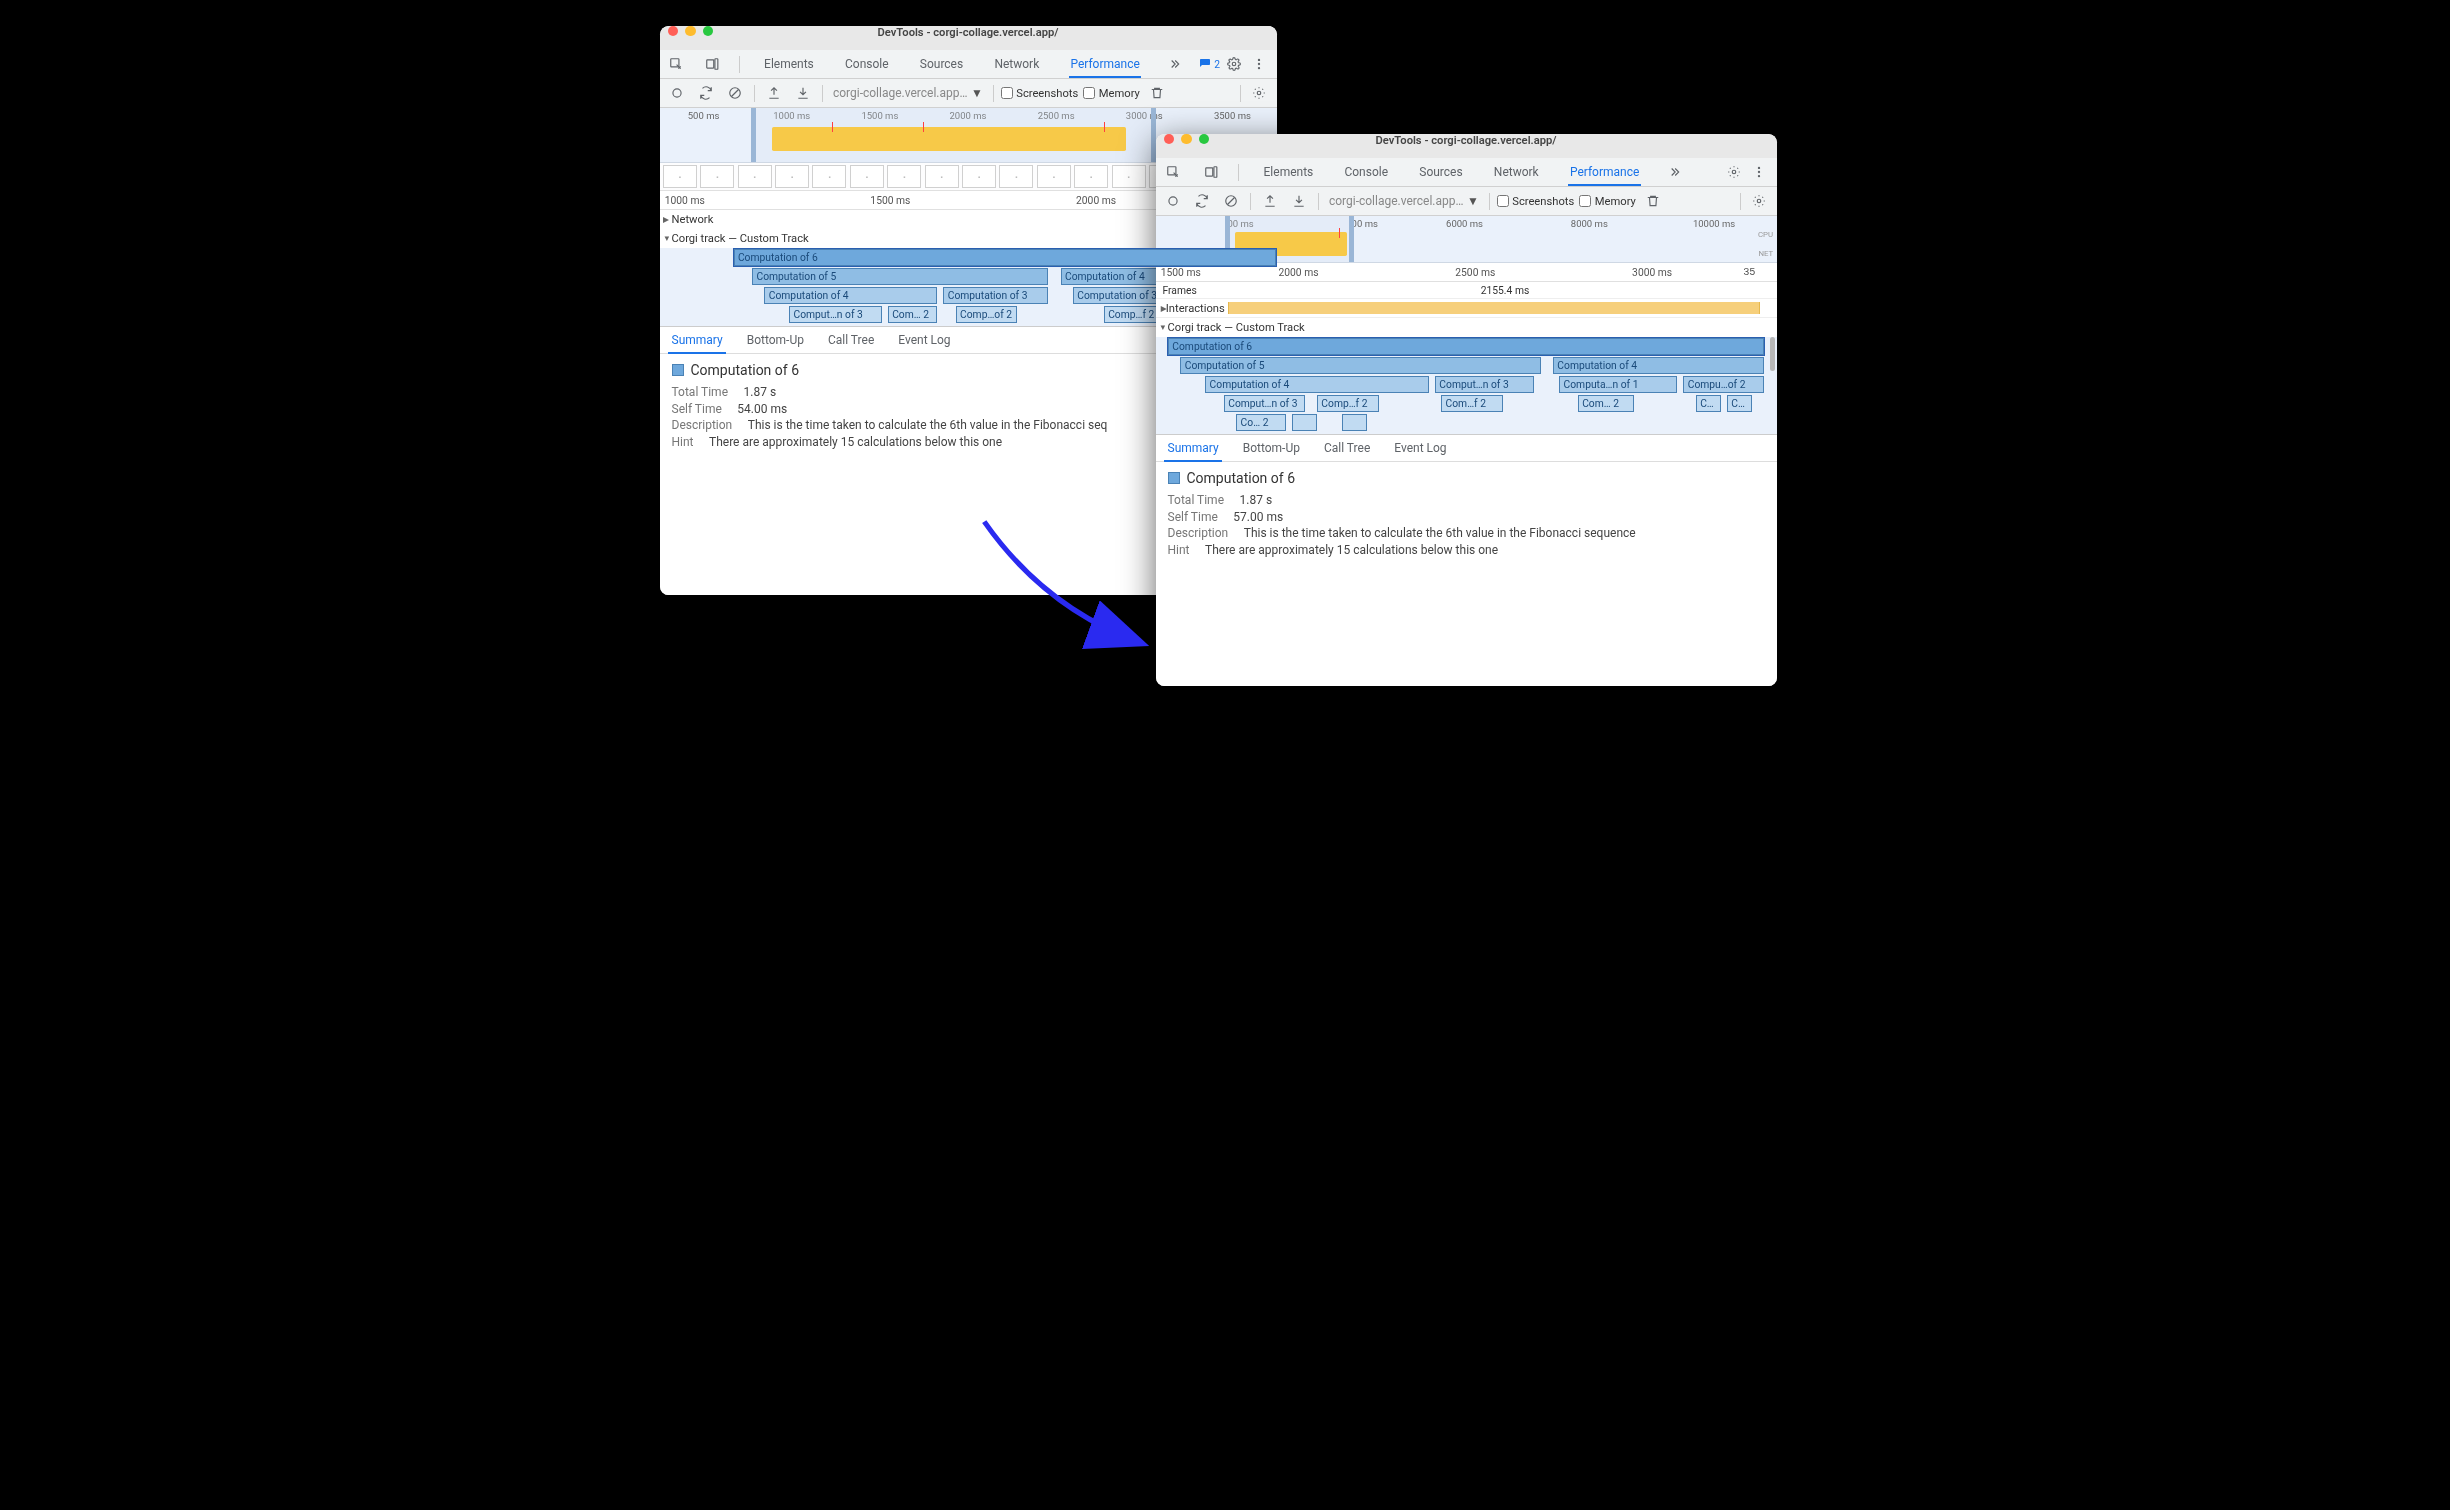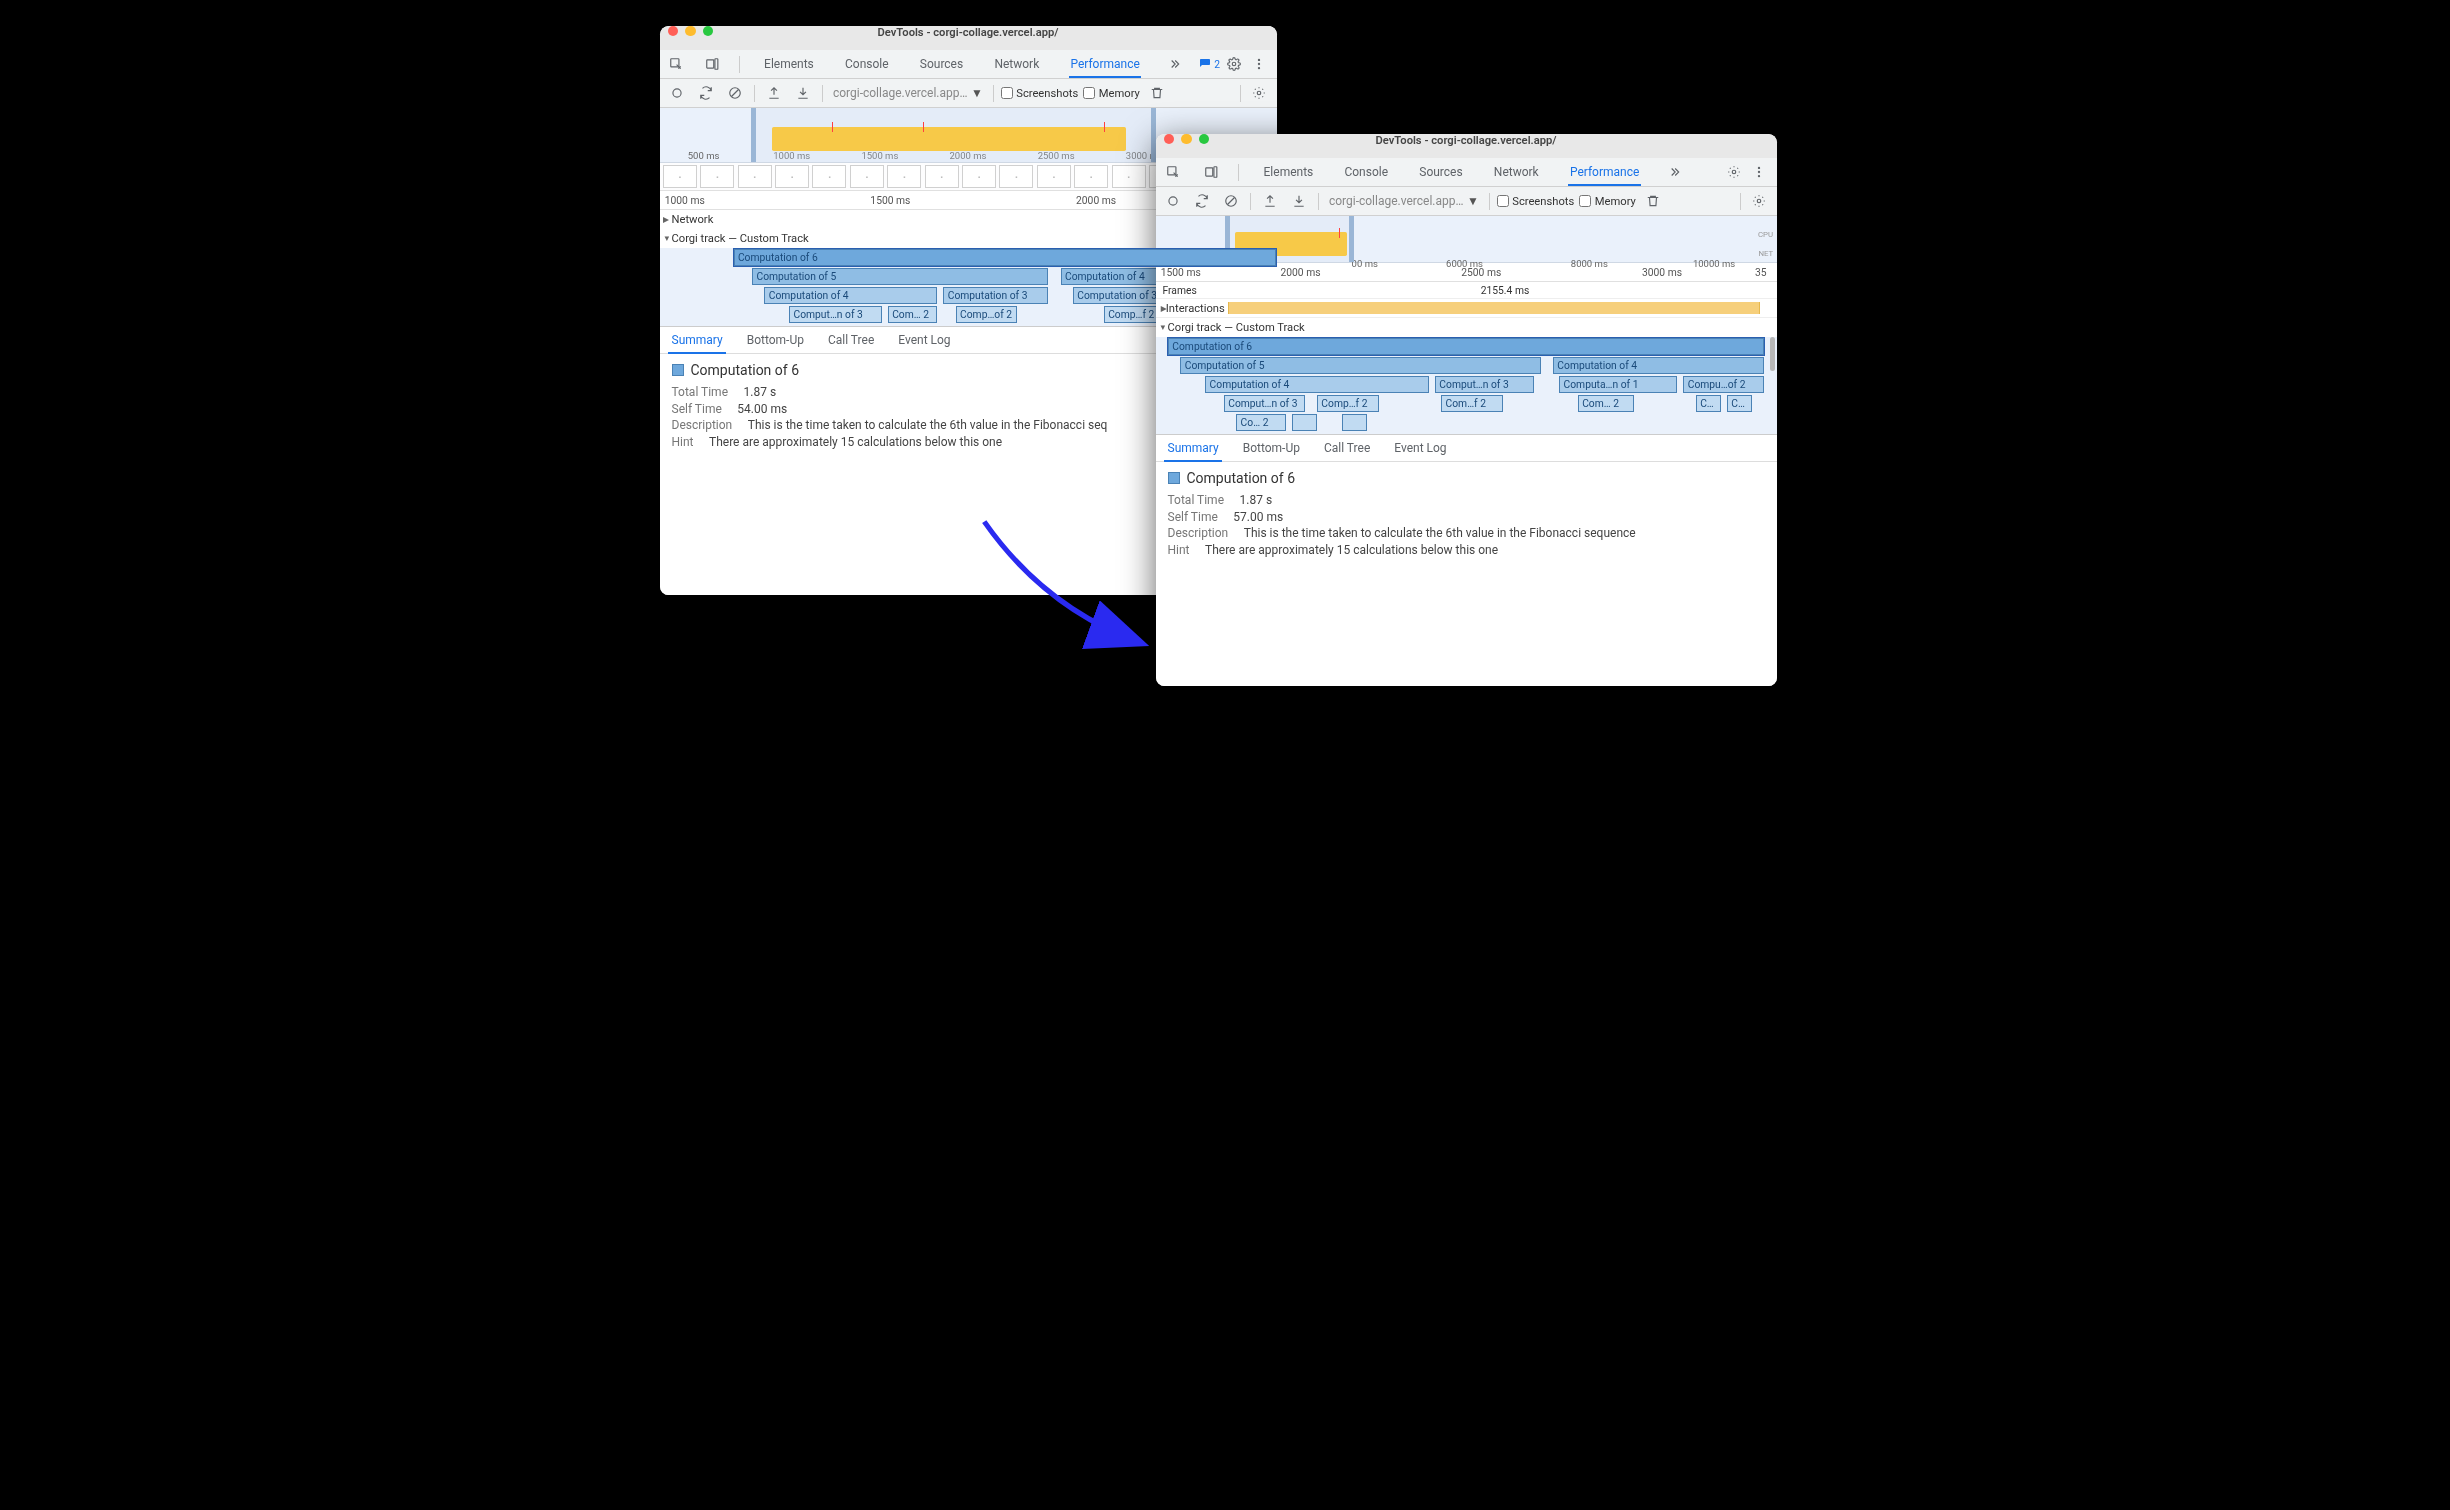--- a/index.html
+++ b/index.html
@@ -74,21 +74,21 @@
   }
   .cb { display: flex; align-items: center; gap: 3.4px; font-size: 11.2px; color: #333; }
   .cb input { width: 12px; height: 12px; margin: 0; }
   .toolbar .grow { flex: 1; }
   .overview {
     height: 55px; background: #eaf1fb; border-bottom: 0.9px solid #cfd8e4;
     position: relative;
   }
   .ov-ticks {
     position: absolute; top: 1.7px; left: 0; right: 0; height: 12px;
-    display: flex; font-size: 9.5px; color: #666; margin-top: 40px;
+    display: flex; font-size: 9.5px; color: #666;
   }
   .ov-tick { flex: 1; text-align: center; white-space: nowrap; }
   .ov-gold {
     position: absolute; top: 19px; height: 24px;
     background: #f7c948; border-radius: 1.7px;
   }
   .ov-markers { position: absolute; top: 14px; width: 0.9px; height: 10.3px; background: #ff4040; }
   .ov-brackets {
     position: absolute; top: 0; bottom: 0;
     border-left: 5.2px solid #9ab6d6; border-right: 5.2px solid #9ab6d6;
@@ -102,21 +102,21 @@
   .thumb {
     width: 34px; height: 22.4px; background: #fff; border: 0.9px solid #d0d0d0;
     display: flex; align-items: center; justify-content: center; font-size: 6px; color: #bbb;
   }
   .timeline-ruler {
     height: 19px; background: #fff; border-bottom: 0.9px solid #e0e0e0;
     display: flex; font-size: 10.3px; color: #555; align-items: center;
   }
   .timeline-ruler div { flex: 1; padding-left: 5.2px; }
   .timeline-ruler .mid { text-align: center; }
-  .timeline-ruler .r { text-align: left; padding-right: 10px; }
+  .timeline-ruler .r { text-align: left; padding-right: 21px; font-family: Liberation Mono, monospace; }
   .section-hdr {
     height: 19px; display: flex; align-items: center; font-size: 11.2px;
     background: #fff; padding: 0 3.4px; color: #333;
   }
   .tri { width: 8.6px; color: #666; font-size: 7.8px; display: inline-block; }
   .interactions-row {
     height: 19px; background: #fff; border-bottom: 0.9px solid #eee; display: flex; align-items: center;
   }
   .interactions-bar {
     height: 12px; background: #f6cf7b;

